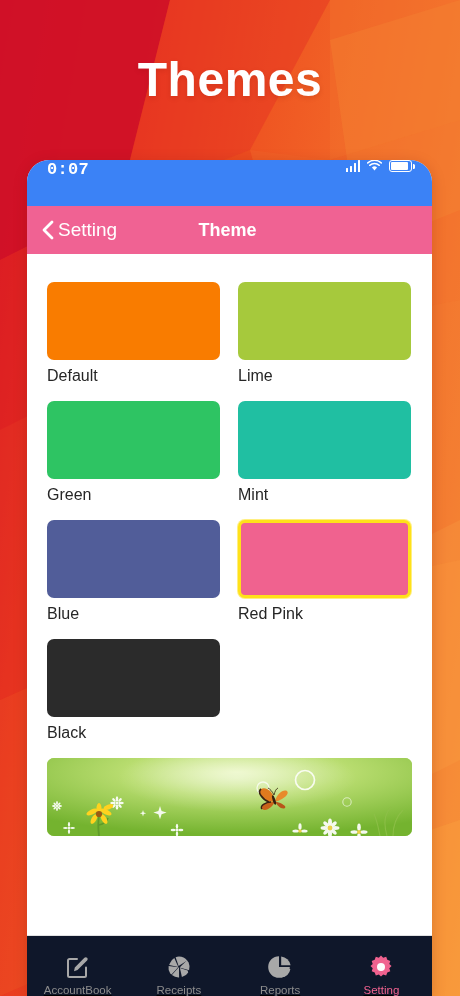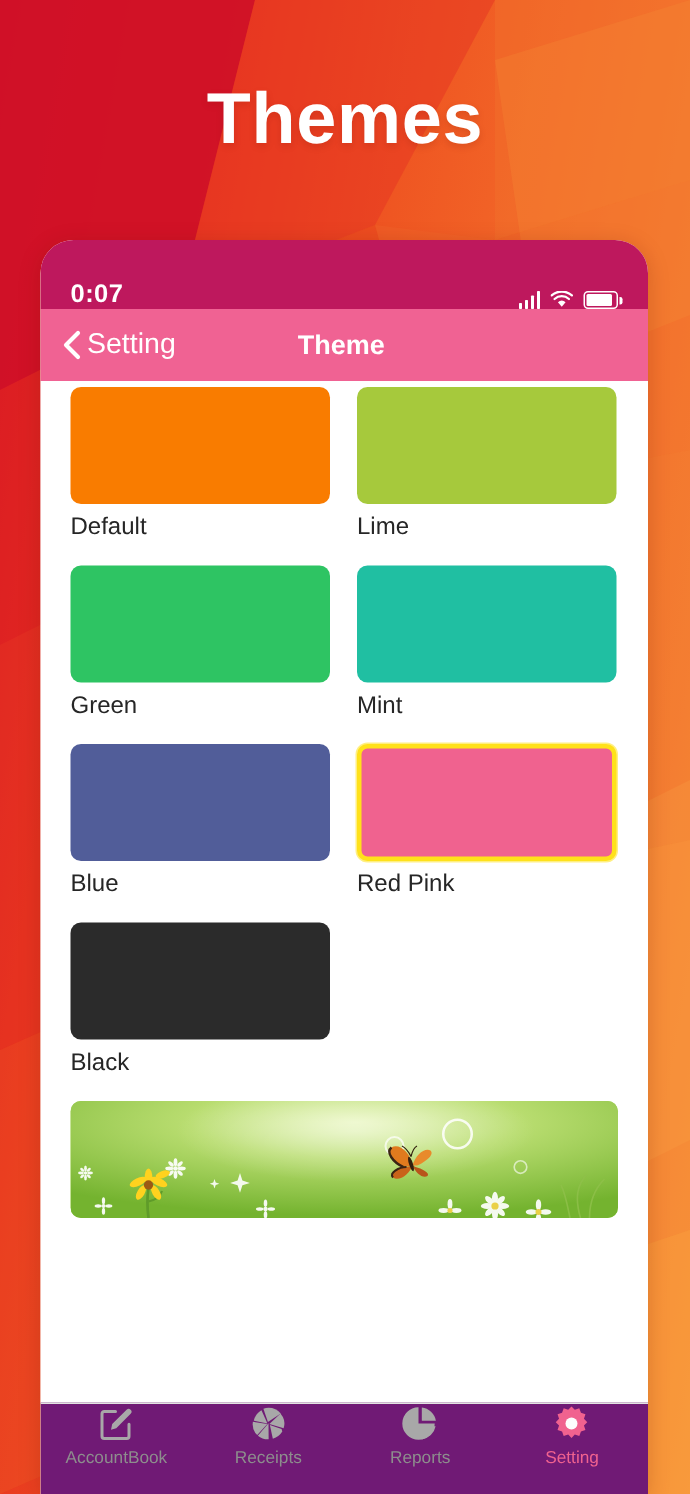--- a/index.html
+++ b/index.html
@@ -24,23 +24,23 @@
 
   
   .phone{
     position:absolute;left:27px;top:160px;width:405px;height:836px;
     background:#ffffff;border-radius:22px 22px 0 0;overflow:hidden;
     box-shadow:0 3px 14px rgba(110,25,0,.22);
   }
 
   
   .statusbar{
-    height:46px;background:#be185d;position:relative;
-    display:flex;align-items:flex-end;justify-content:space-between;
-    padding:0 20px;box-sizing:border-box;
+    height:46px;background:#3b82f6;position:relative;
+    display:flex;align-items:flex-start;justify-content:space-between;
+    padding:0 20px;box-sizing:border-box;font-family:Liberation Mono, monospace;
   }
   .clock{color:#fff;font-size:17px;font-weight:bold;letter-spacing:.3px;}
   .status-icons{display:flex;align-items:center;gap:7px;}
   .signal{display:flex;align-items:flex-end;gap:1.5px;height:12px;}
   .signal i{display:block;width:2.5px;background:#fff;border-radius:.5px;}
   .signal i:nth-child(1){height:4px;}
   .signal i:nth-child(2){height:6.5px;}
   .signal i:nth-child(3){height:9px;}
   .signal i:nth-child(4){height:12px;}
   .wifi{width:15px;height:12px;}
@@ -56,21 +56,21 @@
   .back{display:flex;align-items:center;gap:4px;padding-left:14px;cursor:pointer;}
   .chev{width:13px;height:20px;}
   .back-label{color:#fff;font-size:19px;}
   .nav-title{
     position:absolute;left:0;right:4px;text-align:center;
     color:#fff;font-size:18px;font-weight:bold;pointer-events:none;
   }
 
   
   .content{background:#fff;height:calc(836px - 46px - 48px - 61px);
-           padding:4px 20px 0 20px;box-sizing:border-box;overflow:hidden;}
+           padding:28px 20px 0 20px;box-sizing:border-box;overflow:hidden;}
   .grid{display:flex;flex-wrap:wrap;gap:14px 18px;}
   .swatch-cell{width:173px;}
   .swatch{
     width:173px;height:78px;border-radius:7px;box-sizing:border-box;
     cursor:pointer;
   }
   .swatch.selected{
     border:3px solid #ffe11a;box-shadow:0 0 0 1px rgba(255,225,26,.55);
   }
   .swatch-label{
@@ -80,22 +80,22 @@
   .wide-cell{width:100%;}
   .wide-swatch{
     width:100%;height:78px;border-radius:7px;overflow:hidden;position:relative;
     cursor:pointer;background:#9fd14f;
   }
   .wide-swatch svg{position:absolute;inset:0;width:100%;height:100%;display:block;}
 
   
   .tabbar{
     position:absolute;left:0;bottom:0;width:100%;height:61px;
-    background:#701a75;border-top:1px solid #e2e2e2;
-    display:flex;align-items:flex-start;box-sizing:border-box;
+    background:#0f172a;border-top:1px solid #e2e2e2;
+    display:flex;align-items:flex-end;box-sizing:border-box;text-decoration:underline;
   }
   .tab{flex:1;display:flex;flex-direction:column;align-items:center;justify-content:center;gap:4px;cursor:pointer;}
   .tab svg{display:block;}
   .tab-label{font-size:11.5px;color:#8d8d8d;}
   .tab.active .tab-label{color:#f0628f;}
 </style>
 </head>
 <body>
 
 <div class="bg">

